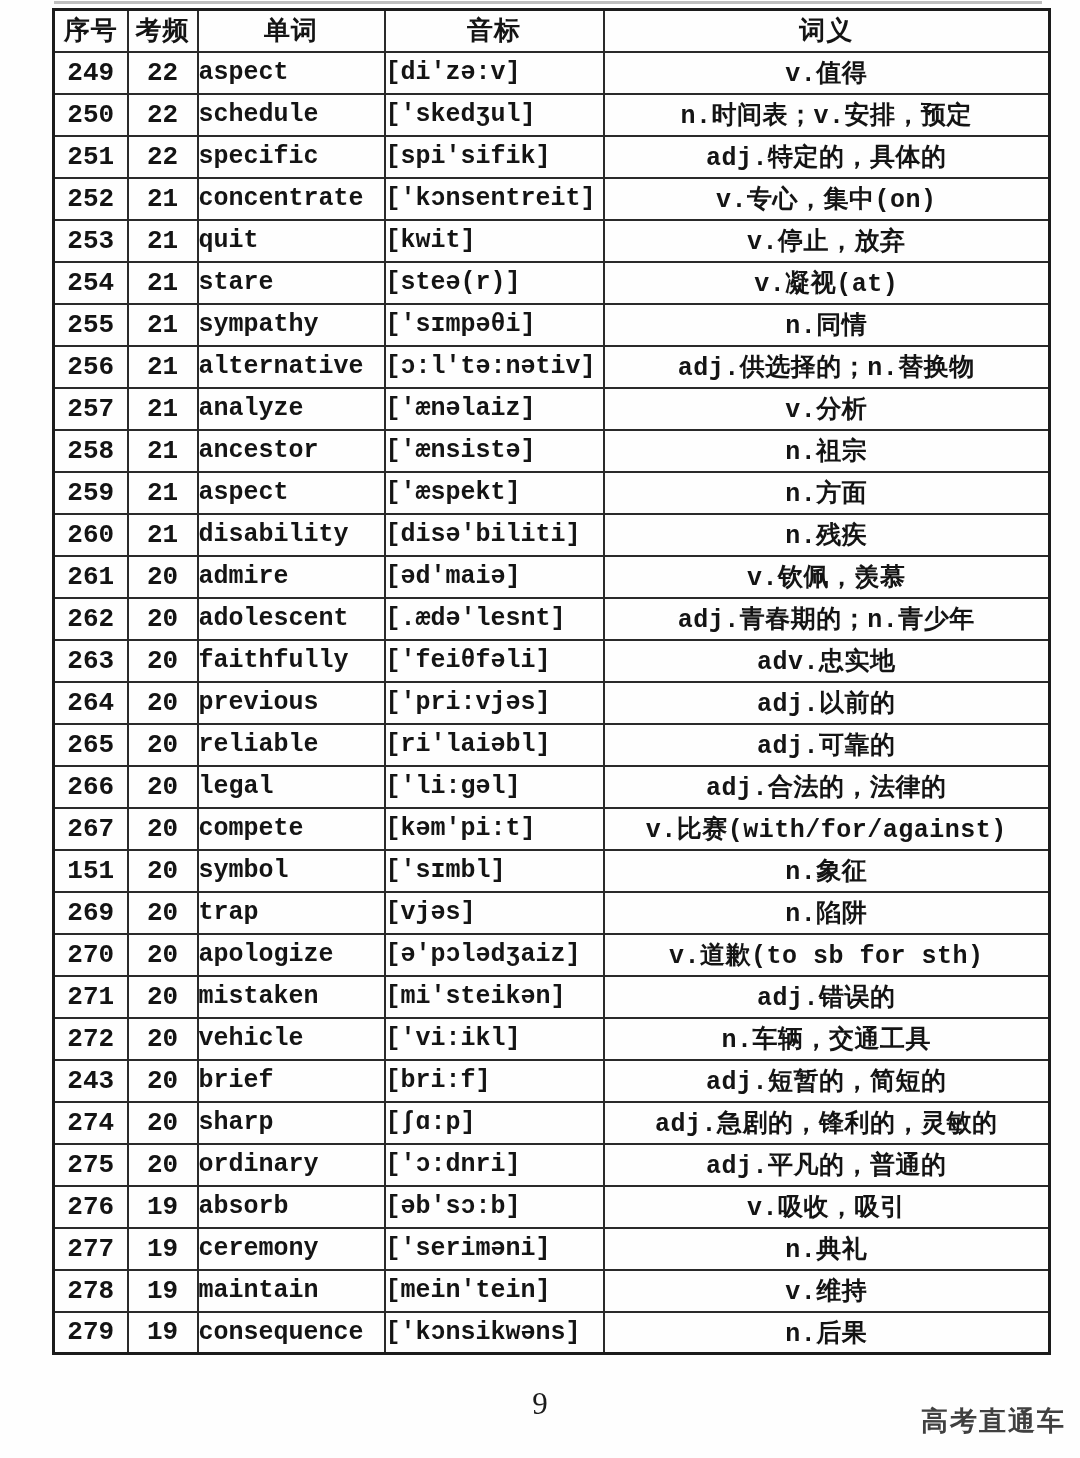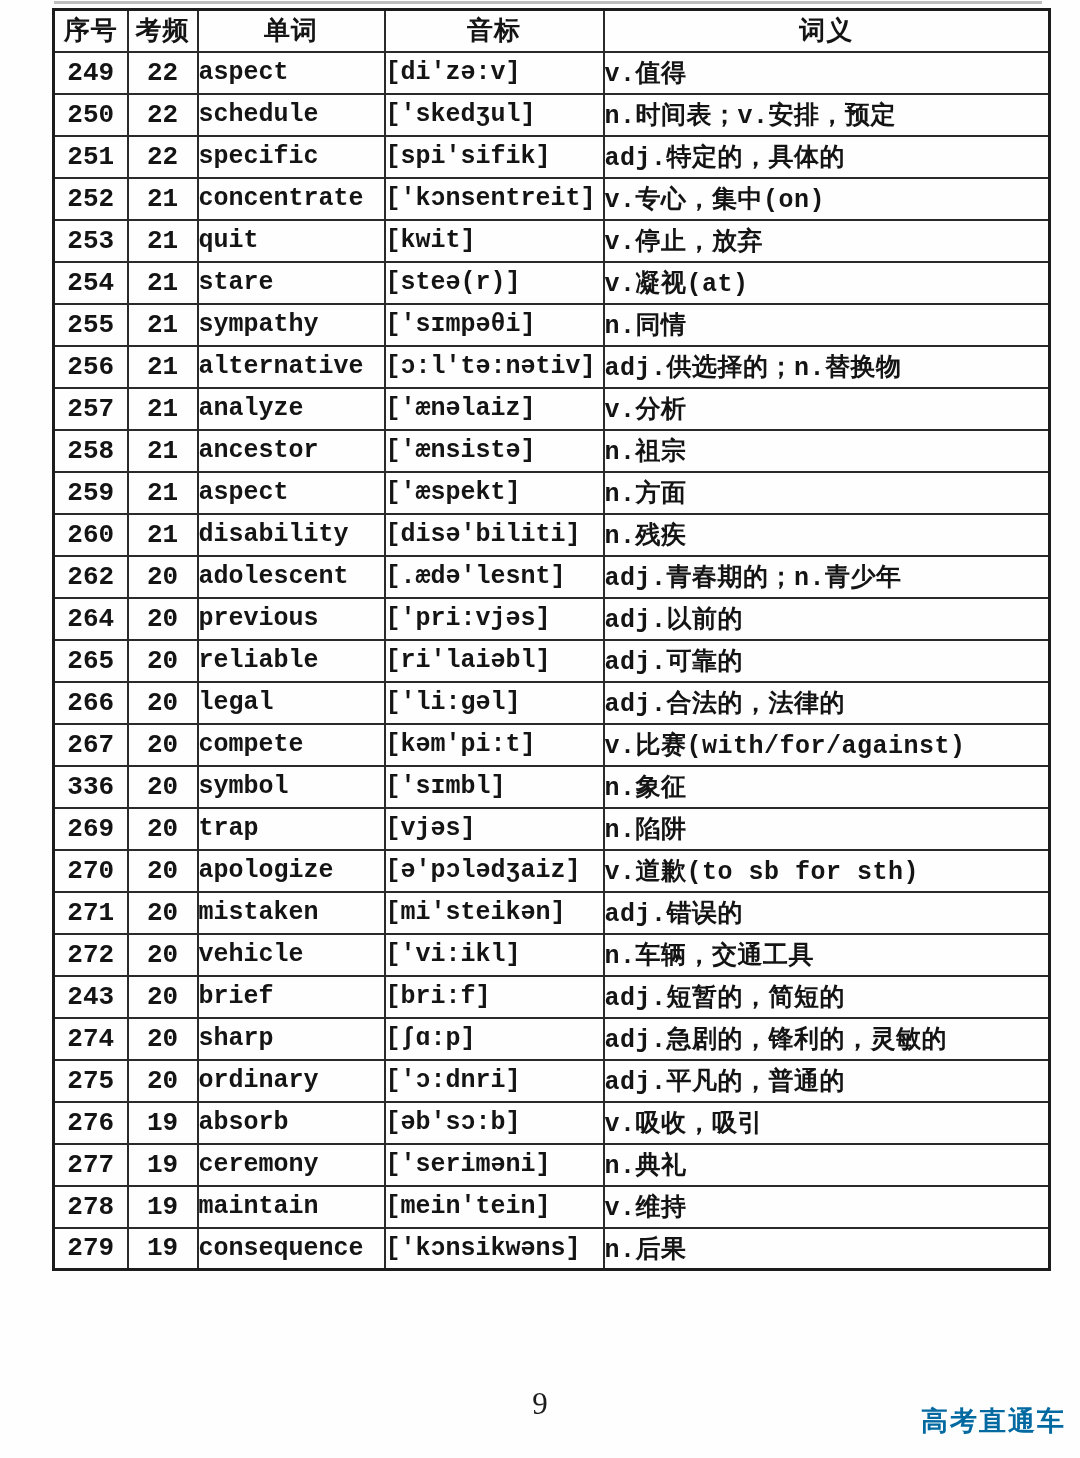--- a/index.html
+++ b/index.html
@@ -33,31 +33,31 @@
     font-size:26px; font-weight:bold; text-align:center;
     letter-spacing:1px;
   }
   td.c-index, td.c-freq {
     text-align:center; font-size:26px; font-weight:bold;
   }
   td.c-word, td.c-phonetic, td.c-meaning {
     text-align:left; font-size:25px; font-weight:bold;
     padding-left:12px;
   }
-  td.c-meaning { letter-spacing:0.5px; }
+  td.c-meaning { letter-spacing:0.5px;text-align:center; }
 
   .page-number {
     position:absolute; top:1386px; left:0; width:1080px;
     text-align:center; font-size:31px; color:#1b1b1b;
   }
   .watermark {
     position:absolute; top:1403px; right:14px;
     font-family:Liberation Serif, serif;
     font-size:27px; font-weight:bold; letter-spacing:2px;
-    color:#0369a1;
+    color:#404040;
     text-shadow:1px 1px 0 #ffffff;
   }
 </style>
 </head>
 <body>
 
 <div class="page">
 
   <div class="top-artifact"></div>
 
@@ -157,27 +157,41 @@
           <td class="c-meaning">n.方面</td>
         </tr>
         <tr>
           <td class="c-index">260</td>
           <td class="c-freq">21</td>
           <td class="c-word">disability</td>
           <td class="c-phonetic">[disə'biliti]</td>
           <td class="c-meaning">n.残疾</td>
         </tr>
         <tr>
+          <td class="c-index">261</td>
+          <td class="c-freq">20</td>
+          <td class="c-word">admire</td>
+          <td class="c-phonetic">[əd'maiə]</td>
+          <td class="c-meaning">v.钦佩，羡慕</td>
+        </tr>
+        <tr>
           <td class="c-index">262</td>
           <td class="c-freq">20</td>
           <td class="c-word">adolescent</td>
           <td class="c-phonetic">[.ædə'lesnt]</td>
           <td class="c-meaning">adj.青春期的；n.青少年</td>
         </tr>
         <tr>
+          <td class="c-index">263</td>
+          <td class="c-freq">20</td>
+          <td class="c-word">faithfully</td>
+          <td class="c-phonetic">['feiθfəli]</td>
+          <td class="c-meaning">adv.忠实地</td>
+        </tr>
+        <tr>
           <td class="c-index">264</td>
           <td class="c-freq">20</td>
           <td class="c-word">previous</td>
           <td class="c-phonetic">['pri:vjəs]</td>
           <td class="c-meaning">adj.以前的</td>
         </tr>
         <tr>
           <td class="c-index">265</td>
           <td class="c-freq">20</td>
           <td class="c-word">reliable</td>
@@ -192,21 +206,21 @@
           <td class="c-meaning">adj.合法的，法律的</td>
         </tr>
         <tr>
           <td class="c-index">267</td>
           <td class="c-freq">20</td>
           <td class="c-word">compete</td>
           <td class="c-phonetic">[kəm'pi:t]</td>
           <td class="c-meaning">v.比赛(with/for/against)</td>
         </tr>
         <tr>
-          <td class="c-index">336</td>
+          <td class="c-index">151</td>
           <td class="c-freq">20</td>
           <td class="c-word">symbol</td>
           <td class="c-phonetic">['sɪmbl]</td>
           <td class="c-meaning">n.象征</td>
         </tr>
         <tr>
           <td class="c-index">269</td>
           <td class="c-freq">20</td>
           <td class="c-word">trap</td>
           <td class="c-phonetic">[vjəs]</td>

